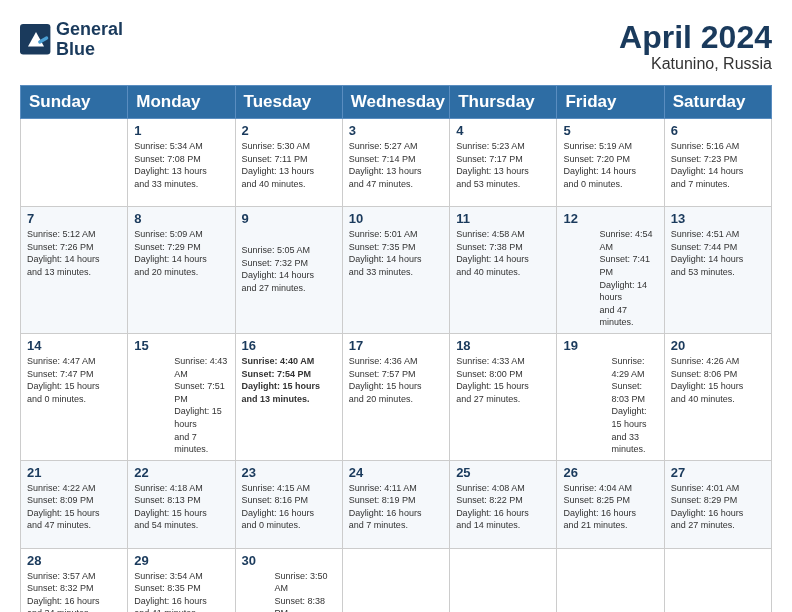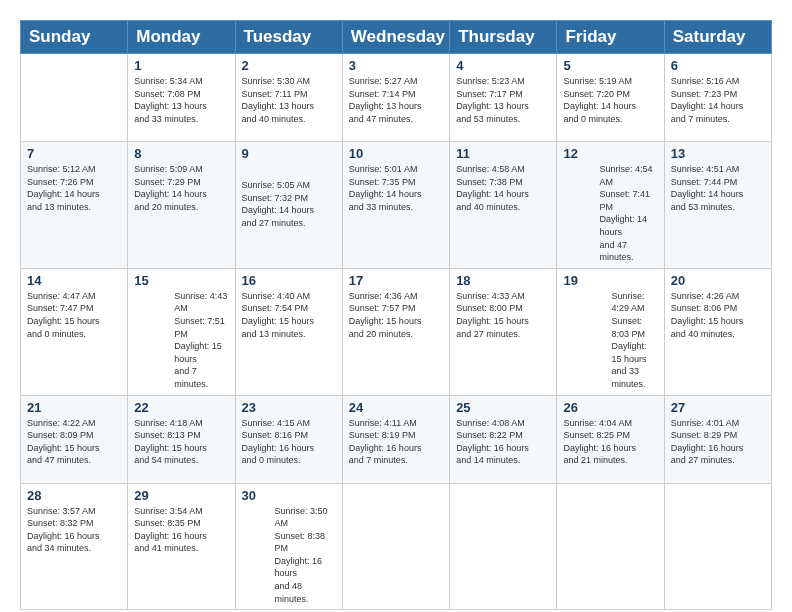--- a/index.html
+++ b/index.html
@@ -93,20 +93,37 @@
       background: #f5f8fb;
     }
     tr:nth-child(odd) td {
       background: #fff;
     }
   </style>
 </head>
 <body>
 
 <div class="page">
+  <div class="header">
+    <div class="logo">
+      <svg class="logo-icon" viewBox="0 0 40 40">
+        <rect x="0" y="0" width="38" height="38" rx="4" fill="#1a3a5c"></rect>
+        <polygon points="10,28 20,10 30,28" fill="white"></polygon>
+        <rect x="22" y="18" width="14" height="4" rx="2" fill="#4a9fd4" transform="rotate(-30,29,20)"></rect>
+      </svg>
+      <div class="logo-text">
+        <div>General</div>
+        <div>Blue</div>
+      </div>
+    </div>
+    <div class="title-block">
+      <div class="title-month">April 2024</div>
+      <div class="title-location">Katunino, Russia</div>
+    </div>
+  </div>
 
   <table class="calendar">
     <thead>
       <tr>
       <th>Sunday</th>
           <th>Monday</th>
           <th>Tuesday</th>
           <th>Wednesday</th>
           <th>Thursday</th>
           <th>Friday</th>
@@ -220,21 +237,21 @@
           </td>
           <td>
             <span class="day-number">15</span>
             <div class="day-info" style="white-space: pre-line; margin-left: 40px;">Sunrise: 4:43 AM
 Sunset: 7:51 PM
 Daylight: 15 hours
 and 7 minutes.</div>
           </td>
           <td>
             <span class="day-number">16</span>
-            <div class="day-info" style="white-space: pre-line;">Sunrise: 4:40 AM
+            <div class="day-info" style="white-space: pre-line; font-weight: bold;">Sunrise: 4:40 AM
 Sunset: 7:54 PM
 Daylight: 15 hours
 and 13 minutes.</div>
           </td>
           <td>
             <span class="day-number">17</span>
             <div class="day-info" style="white-space: pre-line;">Sunrise: 4:36 AM
 Sunset: 7:57 PM
 Daylight: 15 hours
 and 20 minutes.</div>

